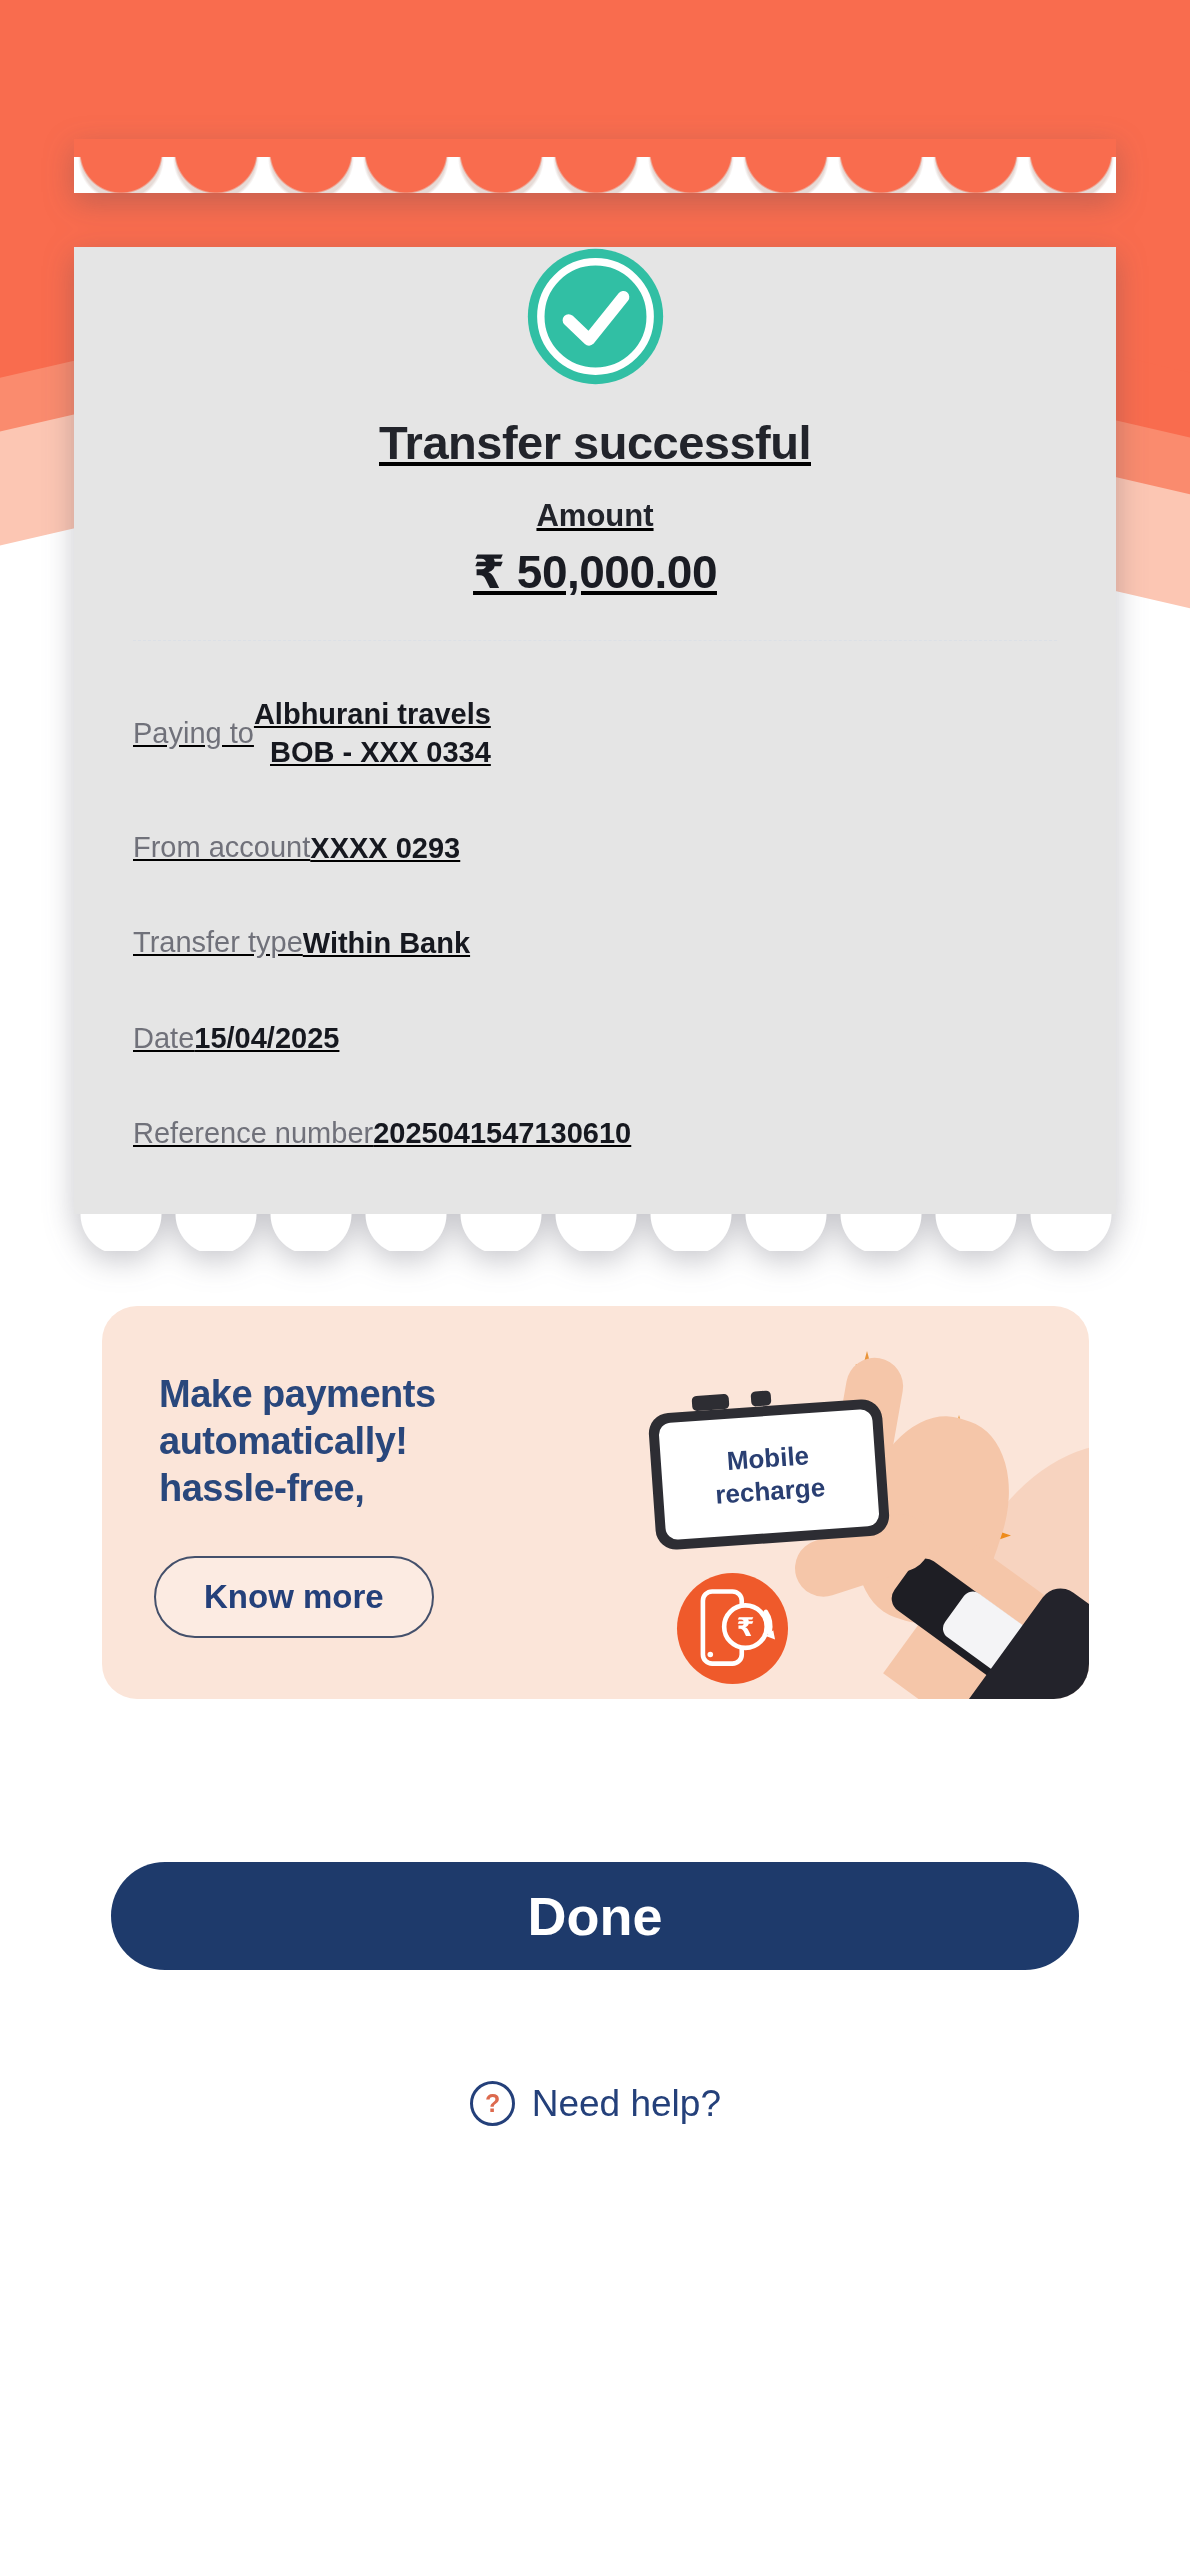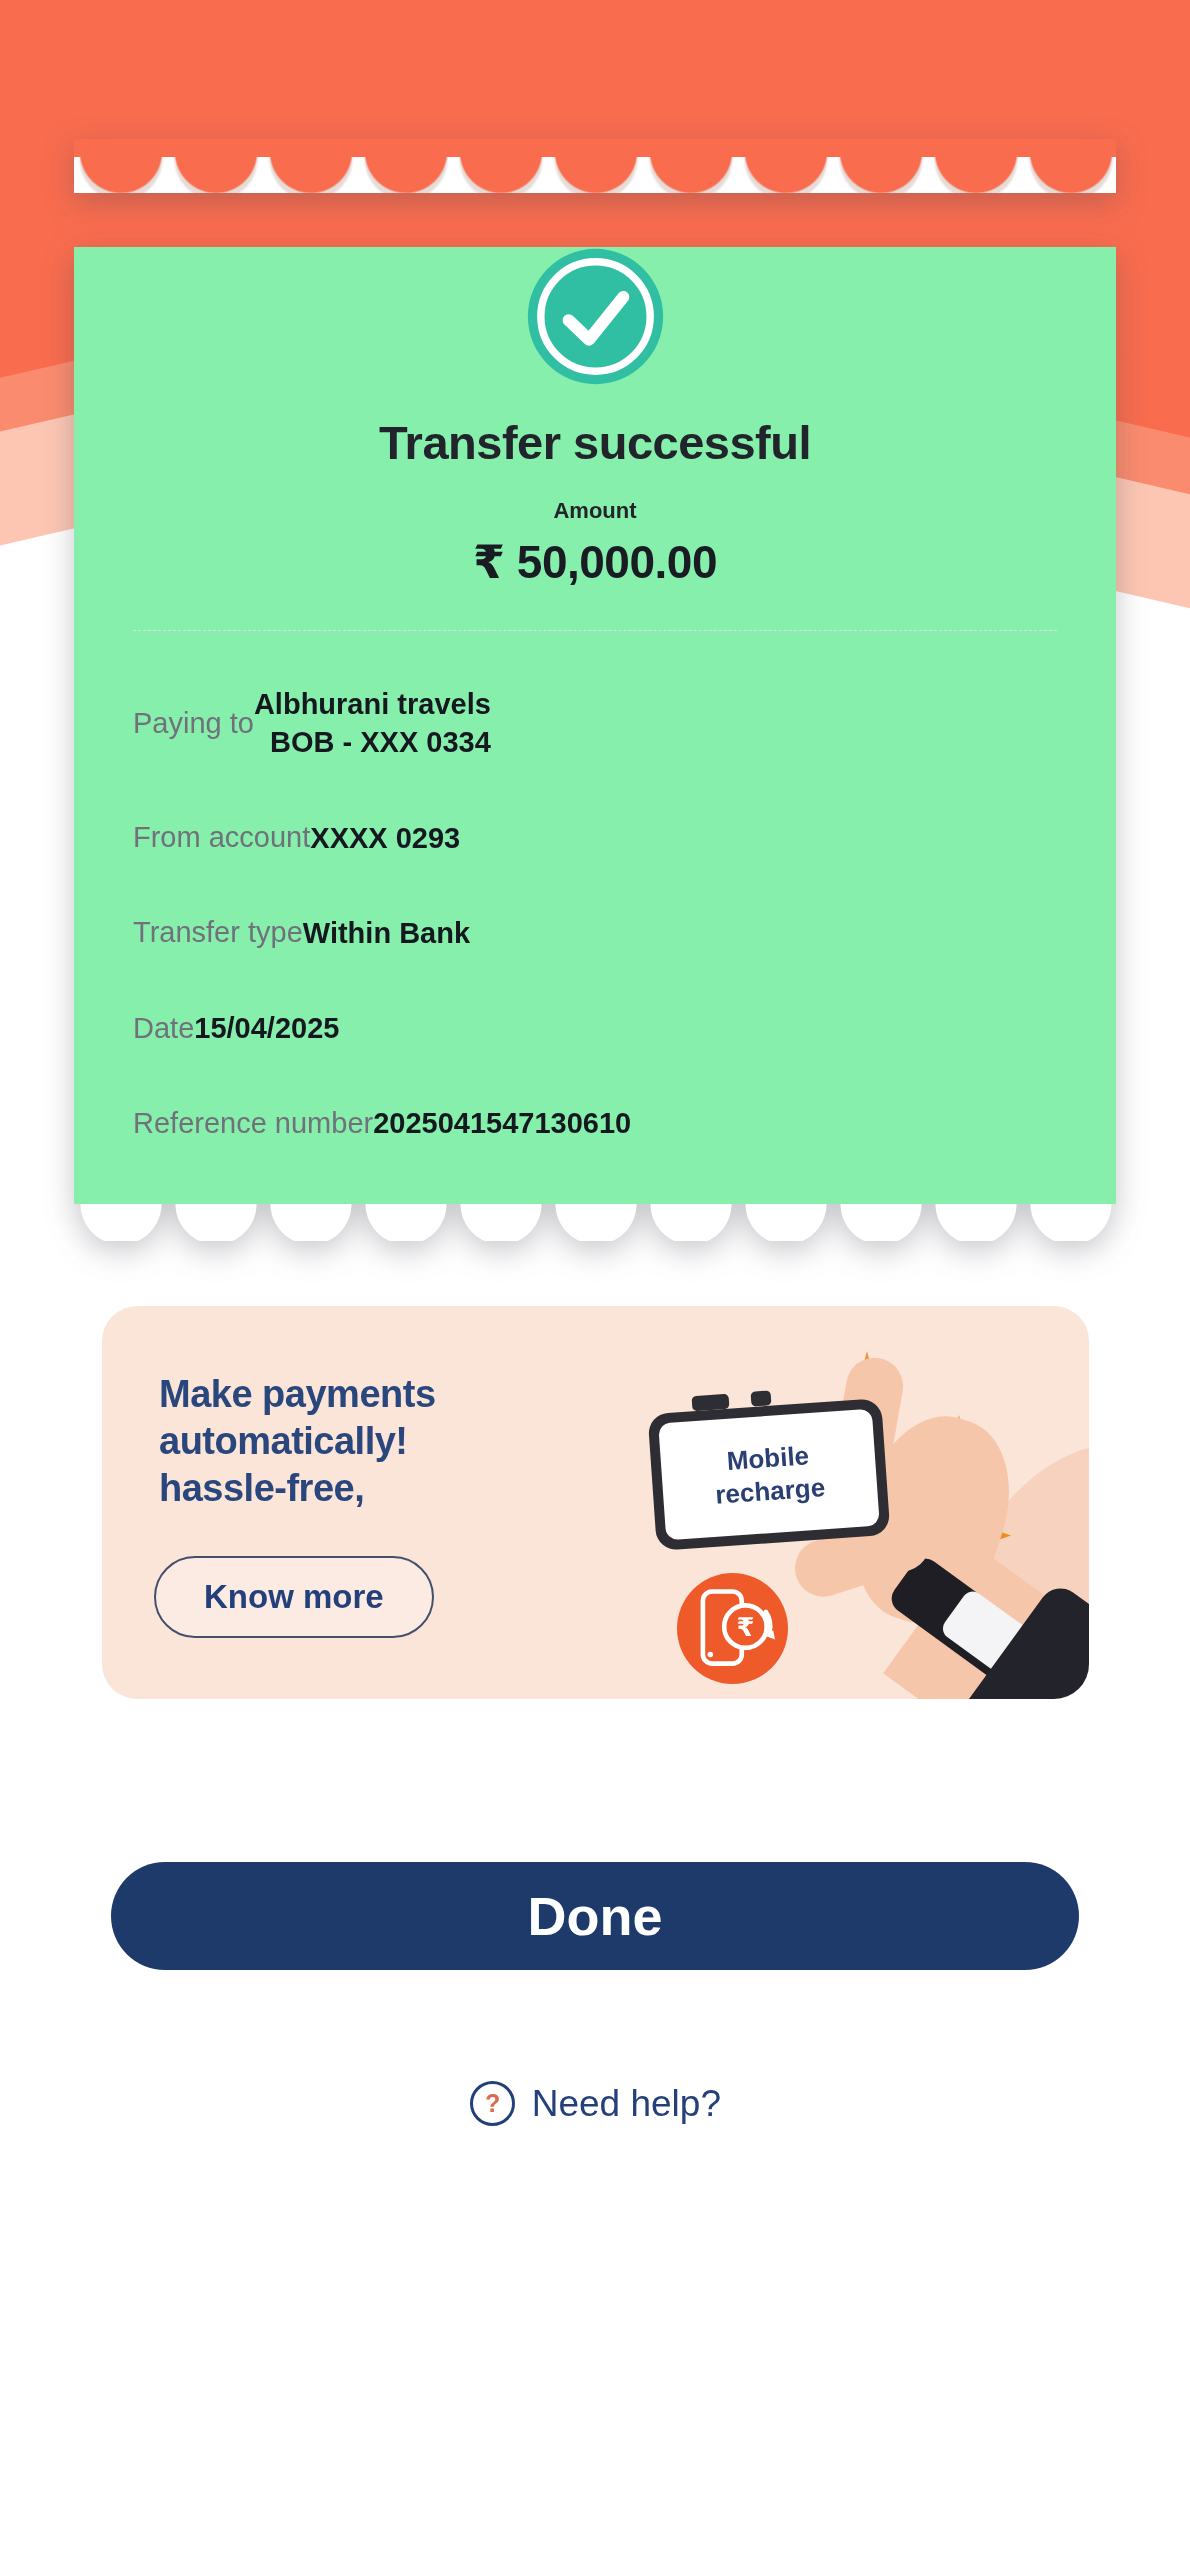--- a/index.html
+++ b/index.html
@@ -19,28 +19,28 @@
   
   .receipt { position:absolute; left:74px; top:139px; width:1042px;
              filter:drop-shadow(0 9.3px 15px rgba(70,70,85,0.30)); }
   .scallop-top { height:54px; background-color:#ffffff;
     background-image:
       linear-gradient(#F96C4E 0 18.5px, rgba(0,0,0,0) 18.5px),
       radial-gradient(circle at 47px 13px, #F96C4E 0 40px, rgba(0,0,0,0) 42px),
       radial-gradient(circle at 47px 19.5px, rgba(130,75,55,0.20) 0 40px, rgba(0,0,0,0) 43px);
     background-size:auto, 95px 54px, 95px 54px;
     background-repeat:repeat-x; }
-  .receipt-body { background:#86efac; padding:0 59px 61px 59px; }
+  .receipt-body { background:#e5e5e5; padding:0 59px 61px 59px;text-decoration:underline; }
   .scallop-bottom { height:37px;
     background-image:radial-gradient(circle at 47px 0px, #ffffff 0 40px, rgba(0,0,0,0) 41px);
     background-size:95px 37px; background-repeat:repeat-x; }
 
   .check-wrap { width:139px; margin:54px auto 0 auto; }
   .status-title { margin-top:26px; text-align:center; font-size:47px; font-weight:700; color:#22242B; letter-spacing:-0.5px; }
-  .amount-label { margin-top:28px; text-align:center; font-size:22px; font-weight:700; color:#22242B; }
+  .amount-label { margin-top:28px; text-align:center; font-size:31px; font-weight:700; color:#22242B; }
   .amount-value { margin-top:11px; text-align:center; font-size:46px; font-weight:700; color:#1A1C23; letter-spacing:-0.5px; }
   .divider { margin-top:41px; border-top:1.9px dashed #DCE0E6; height:0; }
 
   .rows { margin-top:54px; display:flex; flex-direction:column; gap:57px; }
   .row { display:flex; justify-content:flex-start; align-items:center; }
   .row-label { font-size:29px; color:#70717A; }
   .row-value { font-size:29px; font-weight:700; color:#16181F; text-align:right; line-height:1.32; }
 
   
   .banner { position:absolute; left:102px; top:1306px; width:987px; height:393px;

